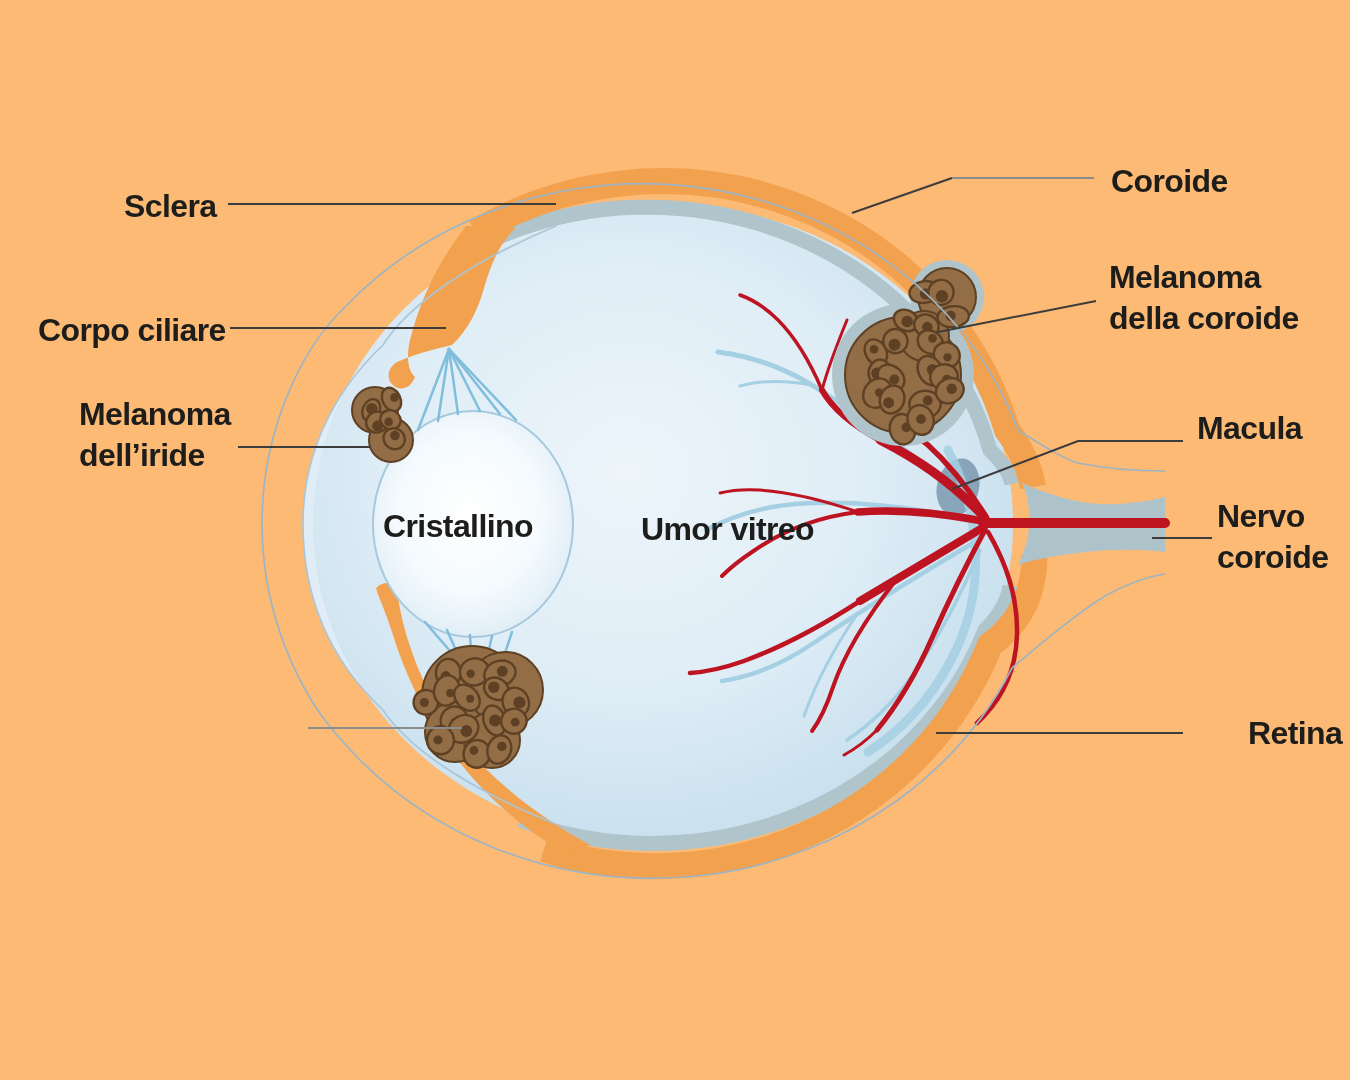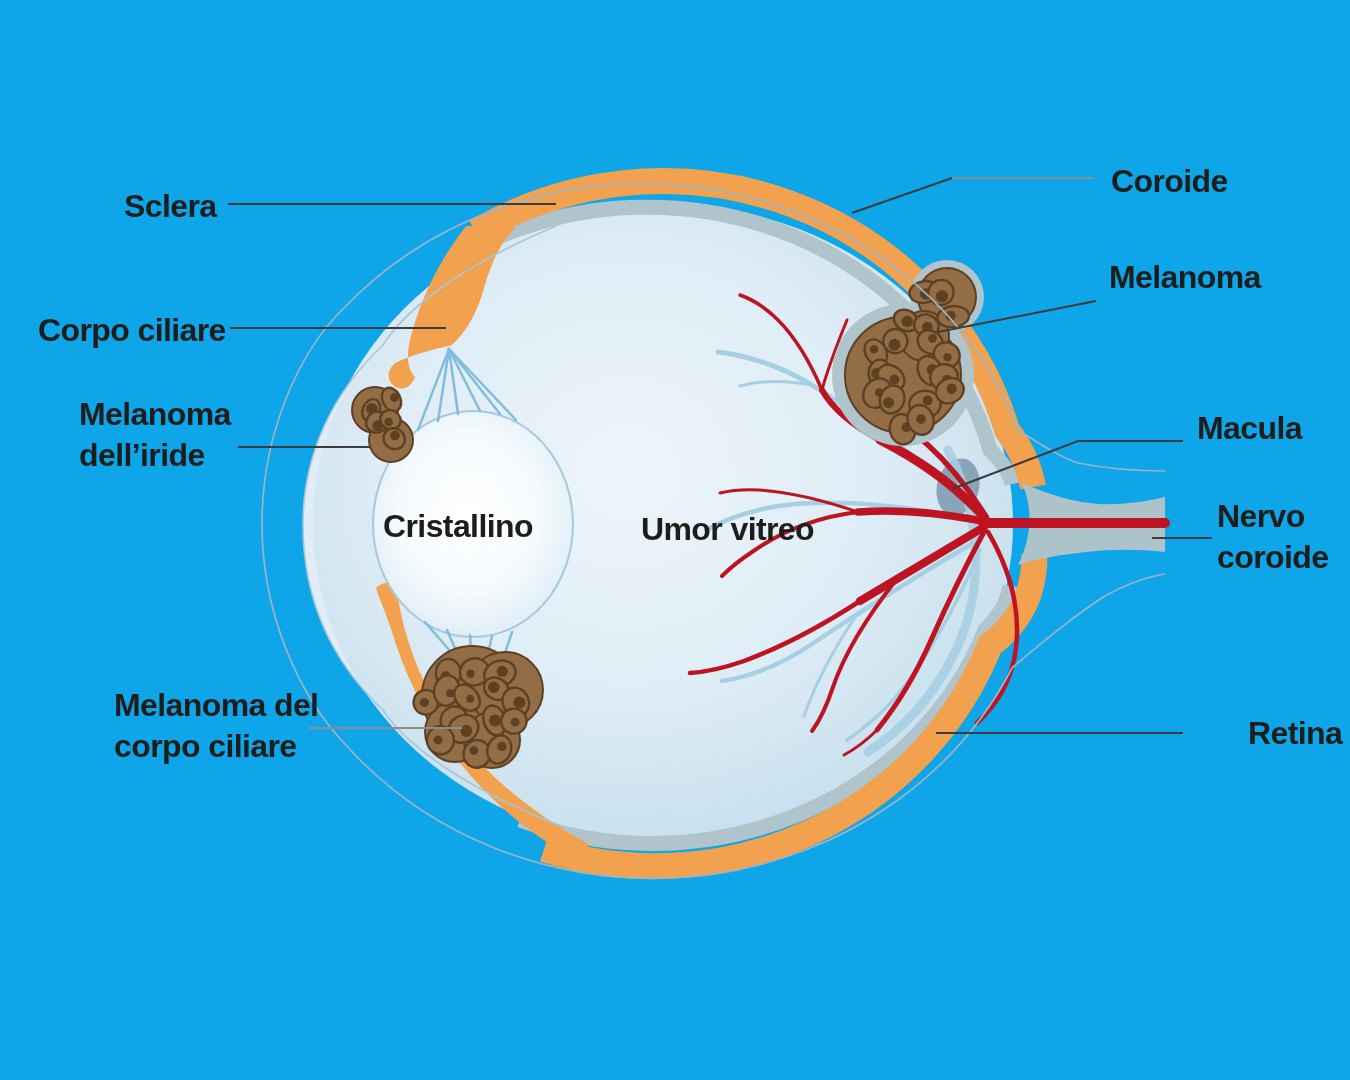--- a/index.html
+++ b/index.html
@@ -1,16 +1,16 @@
 <!DOCTYPE html>
 <html style="--label-text: #1d1d1b; --leader-dark: #3c3c3c; --leader-gray: #8c8c8c; --sclera-line: #9db4c4; --cornea-inner-line: #a9c6d8; --anterior-blue: #e0edf6; --choroid-orange: #f2a14e; --retina-gray: #afc4cb; --nerve-gray: #aec3c9; --zonule-blue: #7fbedc; --macula-fill: #7b99b0; --vessel-red: #be1321; --vessel-blue: #a5cfe2; --melanoma-fill: #936d45; --melanoma-outline: #5e4124; --vitreous-center: #edf5fa; --vitreous-edge: #c5deed; --lens-center: #ffffff; --lens-edge: #dcebf5;"><head>
 <meta charset="utf-8">
 <style>
   html,body{margin:0;padding:0;background:#ffffff;}
-  .stage{position:relative;width:1350px;height:1080px;background:#0ea5e9;overflow:hidden;
+  .stage{position:relative;width:1350px;height:1080px;background:#fdba74;overflow:hidden;
          font-family:"Liberation Sans", sans-serif;}
   .stage svg{position:absolute;left:0;top:0;}
   .label{position:absolute;font-weight:700;font-size:32px;line-height:41px;
          letter-spacing:-0.6px;color:var(--label-text,#1d1d1b);white-space:nowrap;}
   .label span{display:block;}
 
   
   .outline-line{fill:none;stroke:var(--sclera-line,#9db4c4);stroke-width:1.7;}
   .inner-line{fill:none;stroke:var(--cornea-inner-line,#a9c6d8);stroke-width:1.6;}
   .anterior{fill:var(--anterior-blue,#e7f1f8);stroke:none;}
@@ -262,29 +262,26 @@
   <div class="label" style="left:79px;top:394px;">
     <span>Melanoma</span>
     <span>dell’iride</span>
     </div>
   <div class="label" style="left:383px;top:506px;text-align:center;">
     <span>Cristallino</span>
     </div>
   <div class="label" style="left:641px;top:509px;">
     <span>Umor vitreo</span>
     </div>
-  <div class="label" style="left:114px;top:685px;">
-    <span>Melanoma del</span>
-    <span>corpo ciliare</span>
-    </div>
   <div class="label" style="left:1111px;top:161px;">
     <span>Coroide</span>
     </div>
   <div class="label" style="left:1109px;top:257px;">
     <span>Melanoma</span>
+    <span>della coroide</span>
     </div>
   <div class="label" style="left:1197px;top:408px;">
     <span>Macula</span>
     </div>
   <div class="label" style="left:1217px;top:496px;">
     <span>Nervo</span>
     <span>coroide</span>
     </div>
   <div class="label" style="left:1248px;top:713px;">
     <span>Retina</span>

